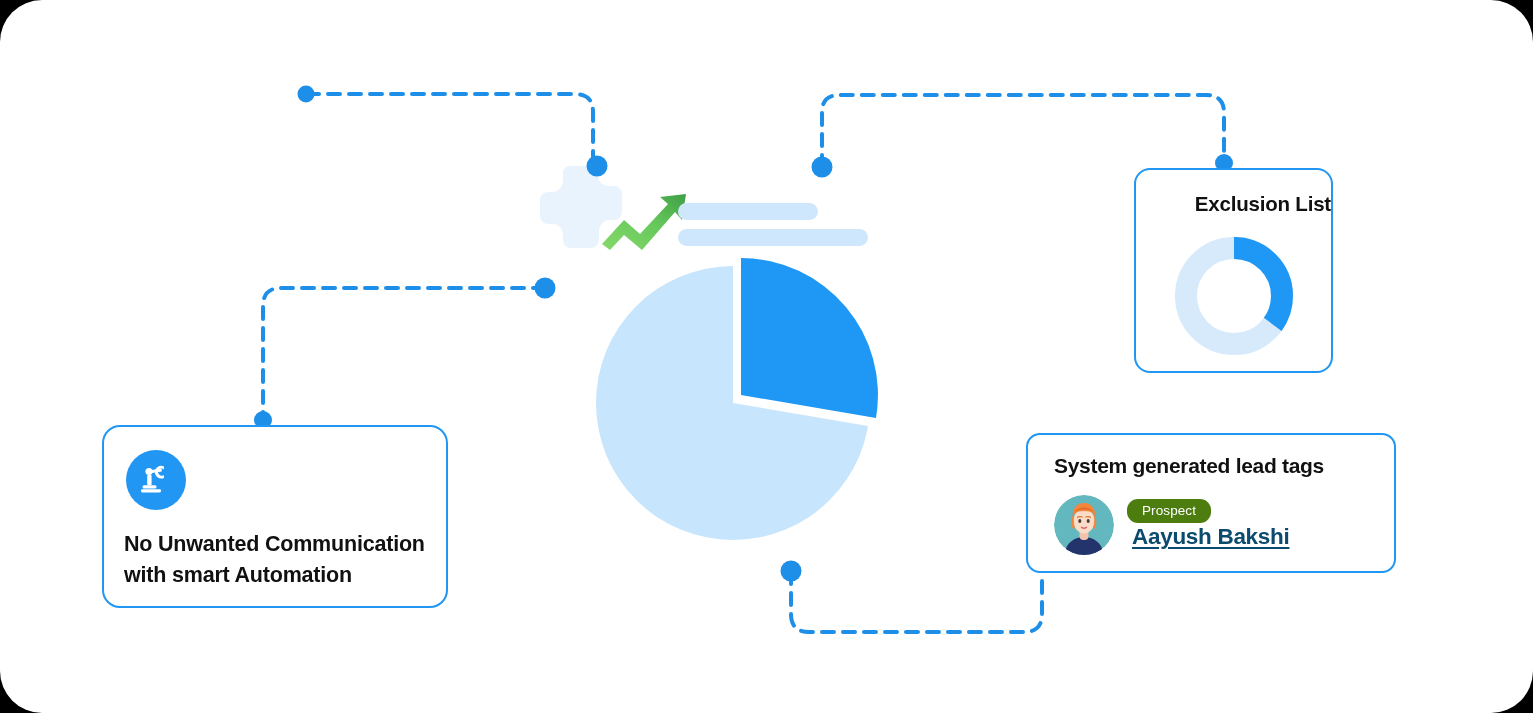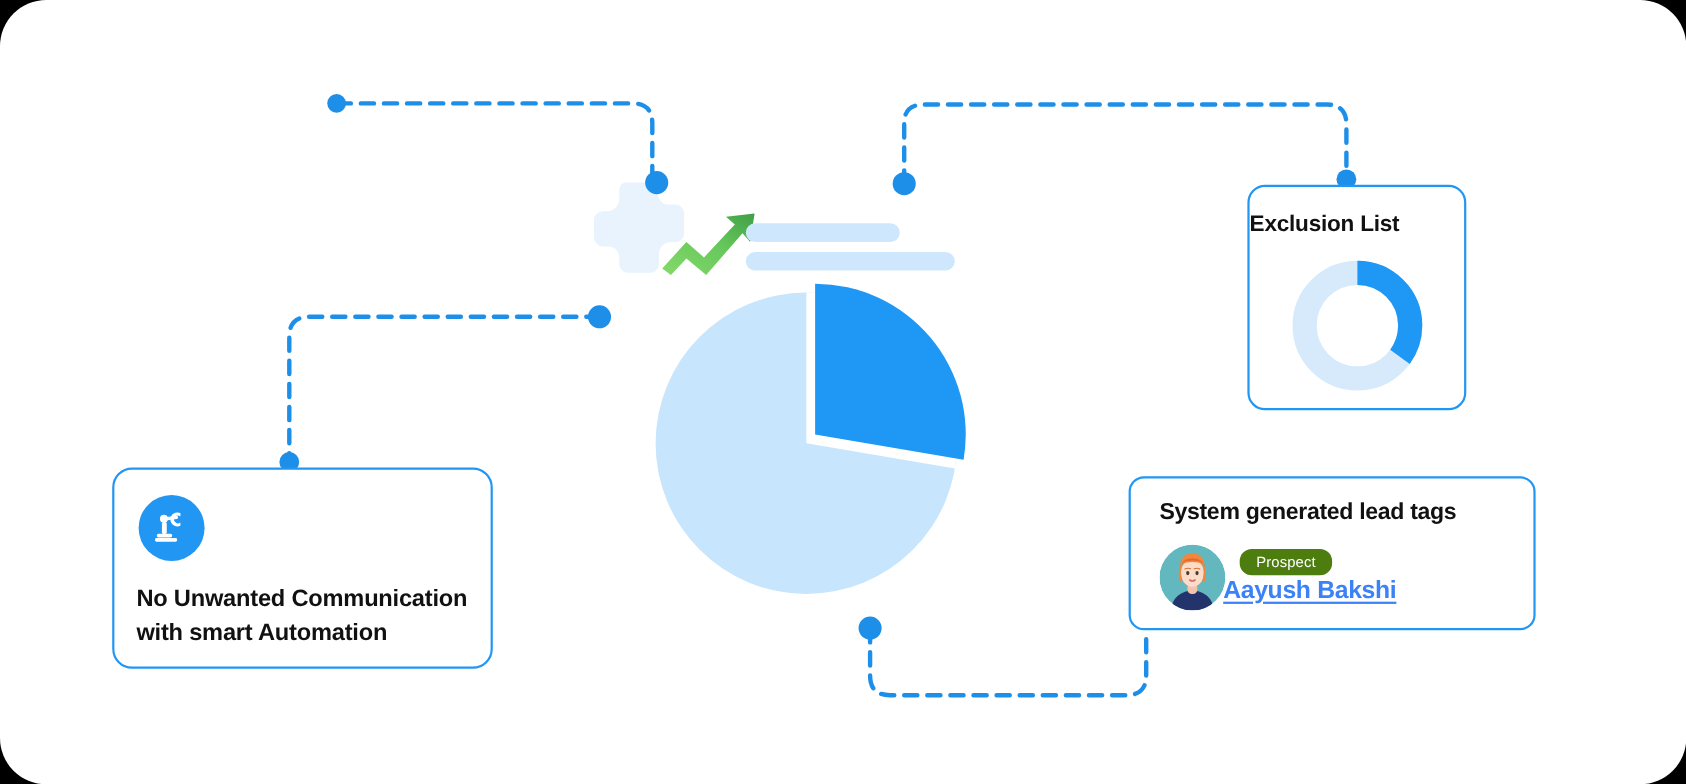--- a/index.html
+++ b/index.html
@@ -88,21 +88,21 @@
   
   #card-exclusion {
     left: 1134px; top: 168px;
     width: 199px; height: 205px;
     border-radius: 16px;
   }
   #card-exclusion .title {
     position: absolute;
     left: 0; top: 22px;
     width: 100%;
-    text-align: left;
+    text-align: right;
     font-size: 20.5px;
     font-weight: bold;
     color: #111111;
     letter-spacing: -0.2px;
   }
   #donut-wrap {
     position: absolute;
     left: 50%; top: 62px;
     transform: translateX(-50%);
     width: 128px; height: 128px;
@@ -135,24 +135,24 @@
     left: 99px; top: 64px;
     background: #4d7c0f;
     color: #ffffff;
     font-size: 13.5px;
     padding: 4px 15px 5px 15px;
     border-radius: 11px;
     letter-spacing: 0.1px;
   }
   #lead-name {
     position: absolute;
-    left: 84px; top: 89px;
+    left: 104px; top: 89px;
     font-size: 22.5px;
     font-weight: bold;
-    color: #3b82f6;
+    color: #0c4a6e;
     text-decoration: underline;
     text-underline-offset: 3px;
     letter-spacing: -0.3px;
   }
 
   
   #illustration {
     position: absolute;
     left: 530px; top: 160px;
     width: 400px; height: 420px;

